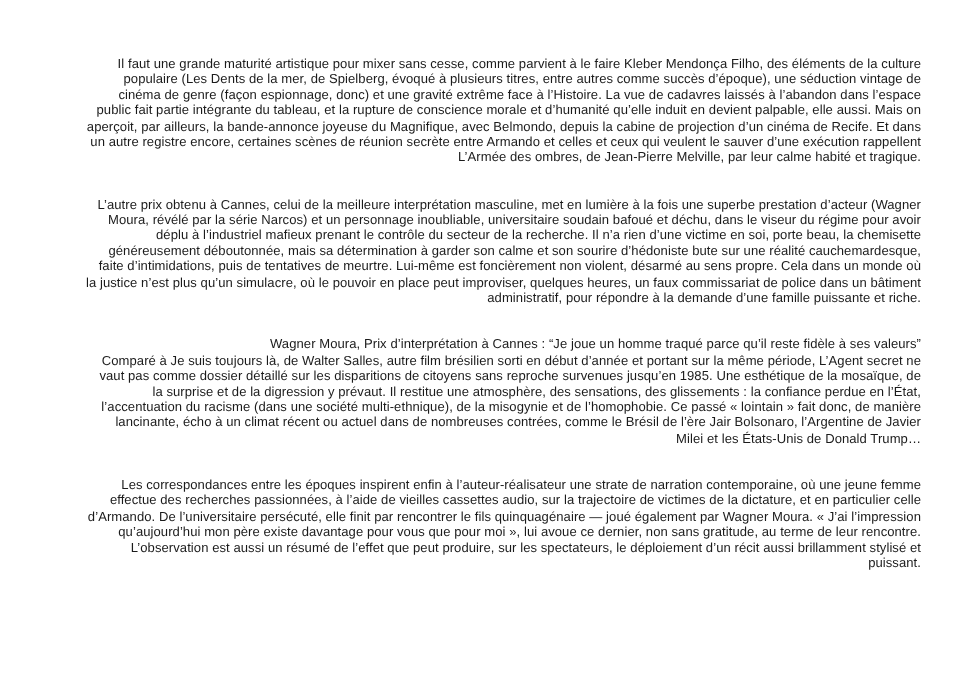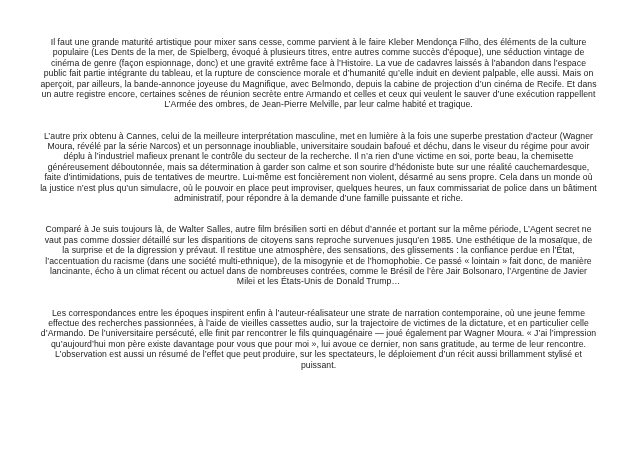--- a/index.html
+++ b/index.html
@@ -9,38 +9,39 @@
   }
   body {
     width: 640px;
     height: 452px;
     position: relative;
     overflow: hidden;
     font-family: "Liberation Sans", sans-serif;
   }
   .page {
     position: absolute;
-    left: 40px;
+    left: 57px;
     top: 37px;
     width: 557px;
     color: #1b1b1b;
     font-size: 8.7px;
     line-height: 10.4px;
-    text-align: center;
+    text-align: right;
     letter-spacing: 0.05px;
   }
   .page p {
     margin: 0 0 20.8px 0;
     padding: 0;
   }
   .page p.tight {
     margin-bottom: 0;
   }
 </style>
 </head>
 <body>
 
 <div class="page">
   <p>Il faut une grande maturité artistique pour mixer sans cesse, comme parvient à le faire Kleber Mendonça Filho, des éléments de la culture populaire (Les Dents de la mer, de Spielberg, évoqué à plusieurs titres, entre autres comme succès d’époque), une séduction vintage de cinéma de genre (façon espionnage, donc) et une gravité extrême face à l’Histoire. La vue de cadavres laissés à l’abandon dans l’espace public fait partie intégrante du tableau, et la rupture de conscience morale et d’humanité qu’elle induit en devient palpable, elle aussi. Mais on aperçoit, par ailleurs, la bande-annonce joyeuse du Magnifique, avec Belmondo, depuis la cabine de projection d’un cinéma de Recife. Et dans un autre registre encore, certaines scènes de réunion secrète entre Armando et celles et ceux qui veulent le sauver d’une exécution rappellent L’Armée des ombres, de Jean-Pierre Melville, par leur calme habité et tragique.</p>
   <p>L’autre prix obtenu à Cannes, celui de la meilleure interprétation masculine, met en lumière à la fois une superbe prestation d’acteur (Wagner Moura, révélé par la série Narcos) et un personnage inoubliable, universitaire soudain bafoué et déchu, dans le viseur du régime pour avoir déplu à l’industriel mafieux prenant le contrôle du secteur de la recherche. Il n’a rien d’une victime en soi, porte beau, la chemisette généreusement déboutonnée, mais sa détermination à garder son calme et son sourire d’hédoniste bute sur une réalité cauchemardesque, faite d’intimidations, puis de tentatives de meurtre. Lui-même est foncièrement non violent, désarmé au sens propre. Cela dans un monde où la justice n’est plus qu’un simulacre, où le pouvoir en place peut improviser, quelques heures, un faux commissariat de police dans un bâtiment administratif, pour répondre à la demande d’une famille puissante et riche.</p>
+  <p class="tight">Wagner Moura, Prix d’interprétation à Cannes : “Je joue un homme traqué parce qu’il reste fidèle à ses valeurs”</p>
   <p>Comparé à Je suis toujours là, de Walter Salles, autre film brésilien sorti en début d’année et portant sur la même période, L’Agent secret ne vaut pas comme dossier détaillé sur les disparitions de citoyens sans reproche survenues jusqu’en 1985. Une esthétique de la mosaïque, de la surprise et de la digression y prévaut. Il restitue une atmosphère, des sensations, des glissements : la confiance perdue en l’État, l’accentuation du racisme (dans une société multi-ethnique), de la misogynie et de l’homophobie. Ce passé « lointain » fait donc, de manière lancinante, écho à un climat récent ou actuel dans de nombreuses contrées, comme le Brésil de l’ère Jair Bolsonaro, l’Argentine de Javier Milei et les États-Unis de Donald Trump…</p>
   <p>Les correspondances entre les époques inspirent enfin à l’auteur-réalisateur une strate de narration contemporaine, où une jeune femme effectue des recherches passionnées, à l’aide de vieilles cassettes audio, sur la trajectoire de victimes de la dictature, et en particulier celle d’Armando. De l’universitaire persécuté, elle finit par rencontrer le fils quinquagénaire — joué également par Wagner Moura. « J’ai l’impression qu’aujourd’hui mon père existe davantage pour vous que pour moi », lui avoue ce dernier, non sans gratitude, au terme de leur rencontre. L’observation est aussi un résumé de l’effet que peut produire, sur les spectateurs, le déploiement d’un récit aussi brillamment stylisé et puissant.</p>
 </div>
 
 </body></html>

